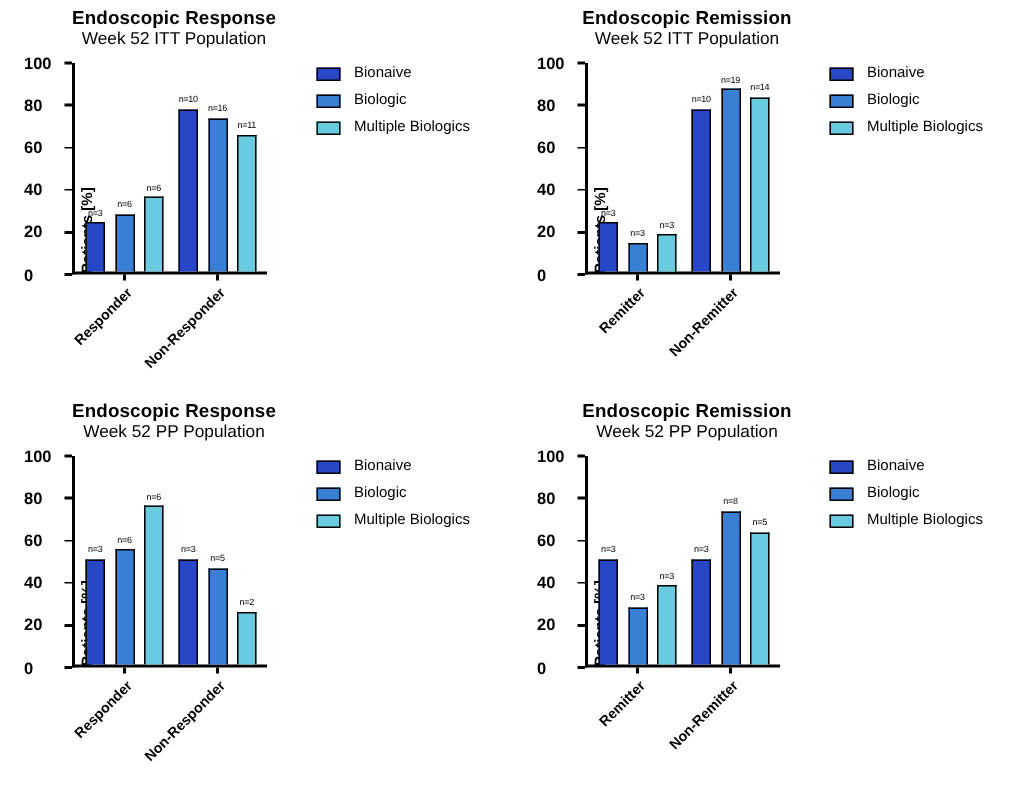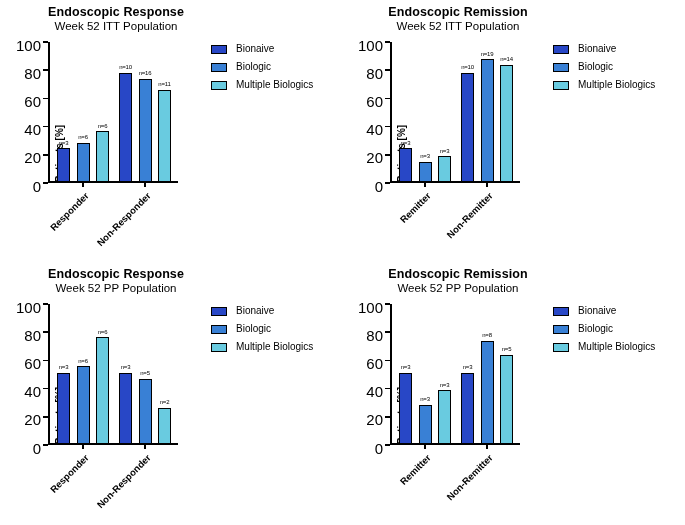--- a/index.html
+++ b/index.html
@@ -37,21 +37,21 @@
     width: 130px; height: 141px;
     border-left: 2px solid #000;
     border-bottom: 2px solid #000;
   }
   .ytick-mark {
     position: absolute; left: -7px; width: 5px; height: 1.6px;
     background: #000;
   }
   .ytick-label {
     position: absolute; left: -34px; width: 25px;
-    text-align: right; font-size: 15px; font-weight: normal;
+    text-align: left; font-size: 11px; font-weight: bold;
     line-height: 1;
   }
   .bar {
     position: absolute; bottom: 0;
     width: 13px;
     border: 1.5px solid #000;
     border-bottom: none;
   }
   .n-label {
     position: absolute;

